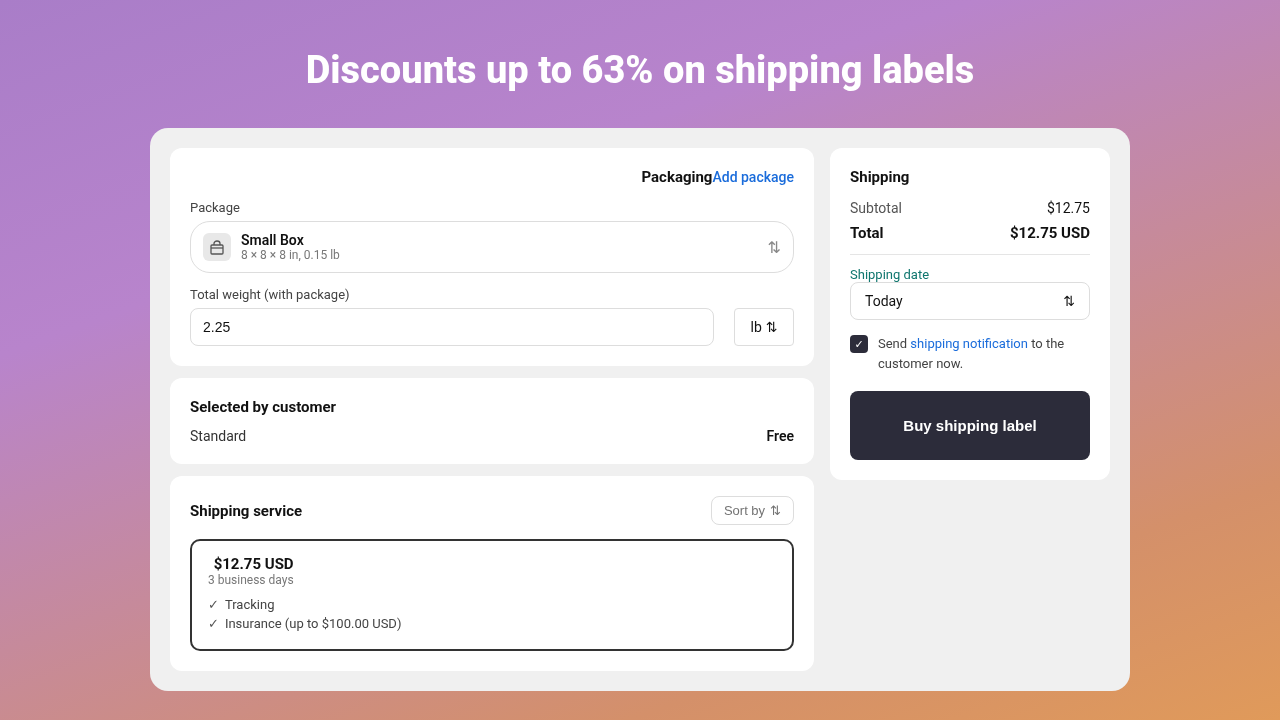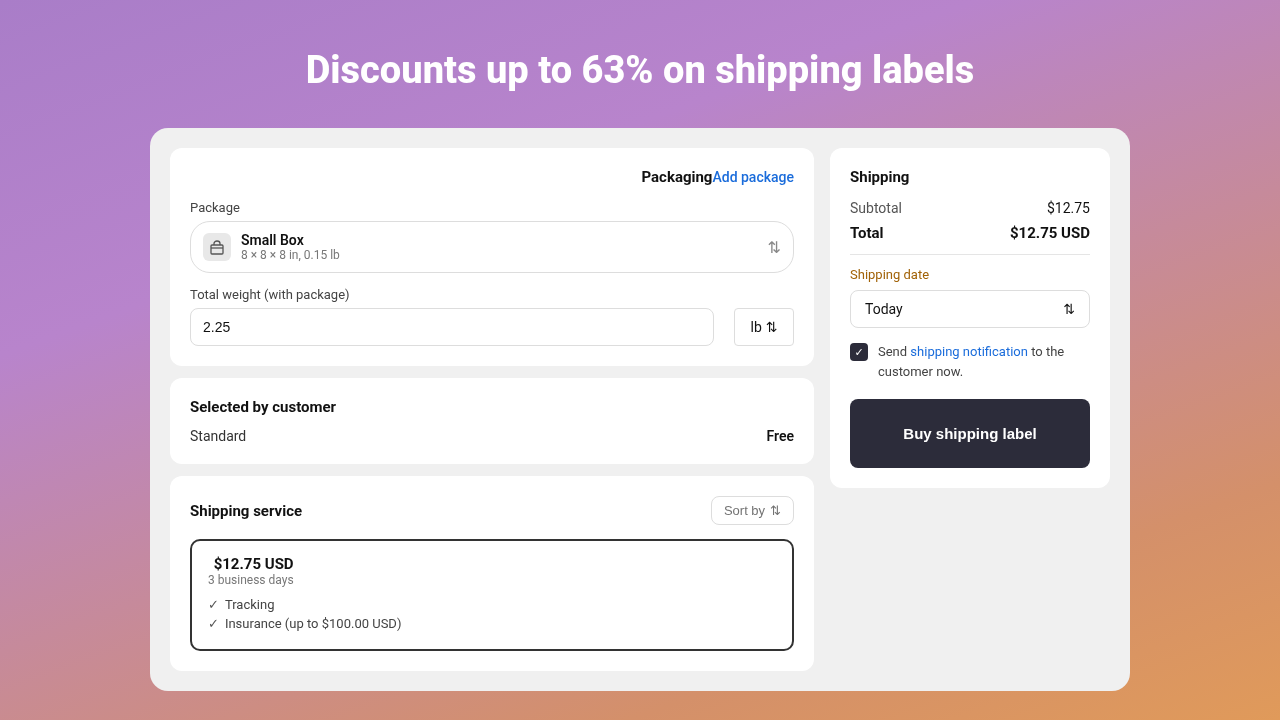--- a/index.html
+++ b/index.html
@@ -311,22 +311,21 @@
     }
 
     .divider {
       border: none;
       border-top: 1px solid #e5e5e5;
       margin: 12px 0;
     }
 
     .shipping-date-label {
       font-size: 13px;
-      color: #a16207;
-      margin-bottom: 8px;
+      color: #0f766e;
     }
 
     .date-select {
       width: 100%;
       border: 1.5px solid #ddd;
       border-radius: 8px;
       padding: 10px 14px;
       font-size: 14px;
       color: #111;
       background: white;

